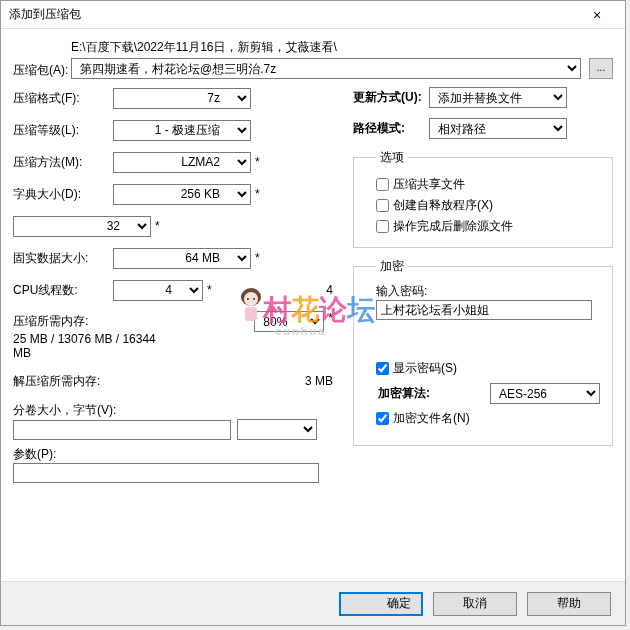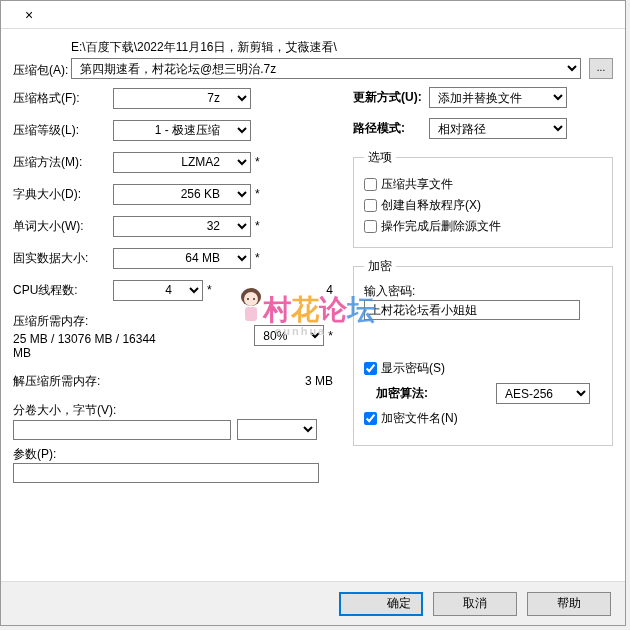--- a/index.html
+++ b/index.html
@@ -17,21 +17,21 @@
 select { padding-right: 14px; }
 .archive-select { width: 510px; height: 21px; }
 .browse-btn { width: 24px; height: 21px; margin-left: 8px; border: 1px solid #999; background: #e1e1e1; font-size: 10px; cursor: pointer; text-align: center; line-height: 18px; }
 .two-col { display: flex; gap: 20px; margin-top: 6px; }
 .col-left { width: 320px; }
 .col-right { flex: 1; }
 .field-row { display: flex; align-items: center; margin-bottom: 10px; min-height: 22px; }
 .field-label { width: 100px; font-size: 12px; }
 .field-select { width: 138px; height: 21px; text-align: right; }
 .field-star { margin-left: 4px; color: #000; font-size: 12px; }
-fieldset { border: 1px solid #ccc; padding: 6px 10px 8px 10px; margin-bottom: 10px; }
+fieldset { border: 1px solid #ccc; padding: 6px 10px 8px 22px; margin-bottom: 10px; }
 legend { padding: 0 4px; font-size: 12px; }
 .checkbox-row { display: flex; align-items: center; margin: 4px 0; font-size: 12px; }
 .checkbox-row input { margin-right: 4px; }
 .mem-text { font-size: 12px; margin-top: 2px; }
 .right-val { margin-left: auto; font-size: 12px; }
 .split-row { display: flex; align-items: center; gap: 6px; margin-bottom: 6px; }
 .split-input { width: 218px; height: 21px; }
 .split-unit { width: 80px; height: 21px; }
 .param-input { width: 306px; height: 21px; }
 .pwd-input { width: 216px; height: 21px; }
@@ -45,20 +45,21 @@
 .wm-char { font-size: 28px; font-weight: bold; display: inline-block; }
 .wm1 { color: #e94b9a; } .wm2 { color: #f5a623; } .wm3 { color: #e94b9a; } .wm4 { color: #4a90e2; }
 .wm-sub { font-size: 11px; color: #ccc; letter-spacing: 2px; margin-top: -4px; text-align: center; font-weight: bold; }
 .doll { position: absolute; left: 232px; top: 282px; width: 36px; height: 46px; pointer-events: none; }
 </style>
 </head>
 <body>
 
 <div class="window">
   <div class="titlebar">
+    <span class="titlebar-text">添加到压缩包</span>
     <span class="close-btn">×</span>
   </div>
 
   <div class="content">
 
     <div class="path-row">
       <div class="path-label">压缩包(A):</div>
       <div class="path-input-wrap">
         <div class="path-text">E:\百度下载\2022年11月16日，新剪辑，艾薇速看\</div>
         <div style="display:flex;align-items:center;">
@@ -84,36 +85,35 @@
           <div class="field-label">压缩方法(M):</div>
           <select class="field-select"><option>LZMA2</option></select>
           <span class="field-star">*</span>
         </div>
         <div class="field-row">
           <div class="field-label">字典大小(D):</div>
           <select class="field-select"><option>256 KB</option></select>
           <span class="field-star">*</span>
         </div>
         <div class="field-row">
-          <div class="field-label">单词大小(W):</div>
           <select class="field-select"><option>32</option></select>
           <span class="field-star">*</span>
         </div>
         <div class="field-row">
           <div class="field-label">固实数据大小:</div>
           <select class="field-select"><option>64 MB</option></select>
           <span class="field-star">*</span>
         </div>
         <div class="field-row">
           <div class="field-label">CPU线程数:</div>
           <select class="field-select" style="width:90px"><option>4</option></select>
           <span class="field-star">*</span>
           <span class="right-val">4</span>
         </div>
-        <div class="field-row" style="align-items:center">
+        <div class="field-row" style="align-items:flex-start">
           <div style="width:160px">
             <div class="mem-text">压缩所需内存:</div>
             <div class="mem-text">25 MB / 13076 MB / 16344 MB</div>
           </div>
           <select style="width:70px;height:21px;margin-left:auto"><option>80%</option></select>
           <span class="field-star">*</span>
         </div>
         <div class="field-row">
           <div class="field-label" style="width:140px">解压缩所需内存:</div>
           <span class="right-val">3 MB</span>
@@ -159,23 +159,23 @@
 
         <fieldset style="padding-bottom:14px">
           <legend>加密</legend>
           <div class="mem-text">输入密码:</div>
           <input type="text" class="pwd-input" value="上村花论坛看小姐姐" style="">
           <div style="height:36px"></div>
           <label class="checkbox-row">
             <input type="checkbox" checked="" style="">
             <span>显示密码(S)</span>
           </label>
-          <div class="r-field-row" style="margin:6px 12px">
+          <div class="r-field-row" style="margin:6px 2px">
             <div class="r-field-label" style="width:66px">加密算法:</div>
-            <select class="r-field-select" style="width:94px;margin-left:auto"><option>AES-256</option></select>
+            <select class="r-field-select" style="width:110px;margin-left:auto"><option>AES-256</option></select>
           </div>
           <label class="checkbox-row">
             <input type="checkbox" checked="" style="">
             <span>加密文件名(N)</span>
           </label>
         </fieldset>
       </div>
     </div>
   </div>
 

